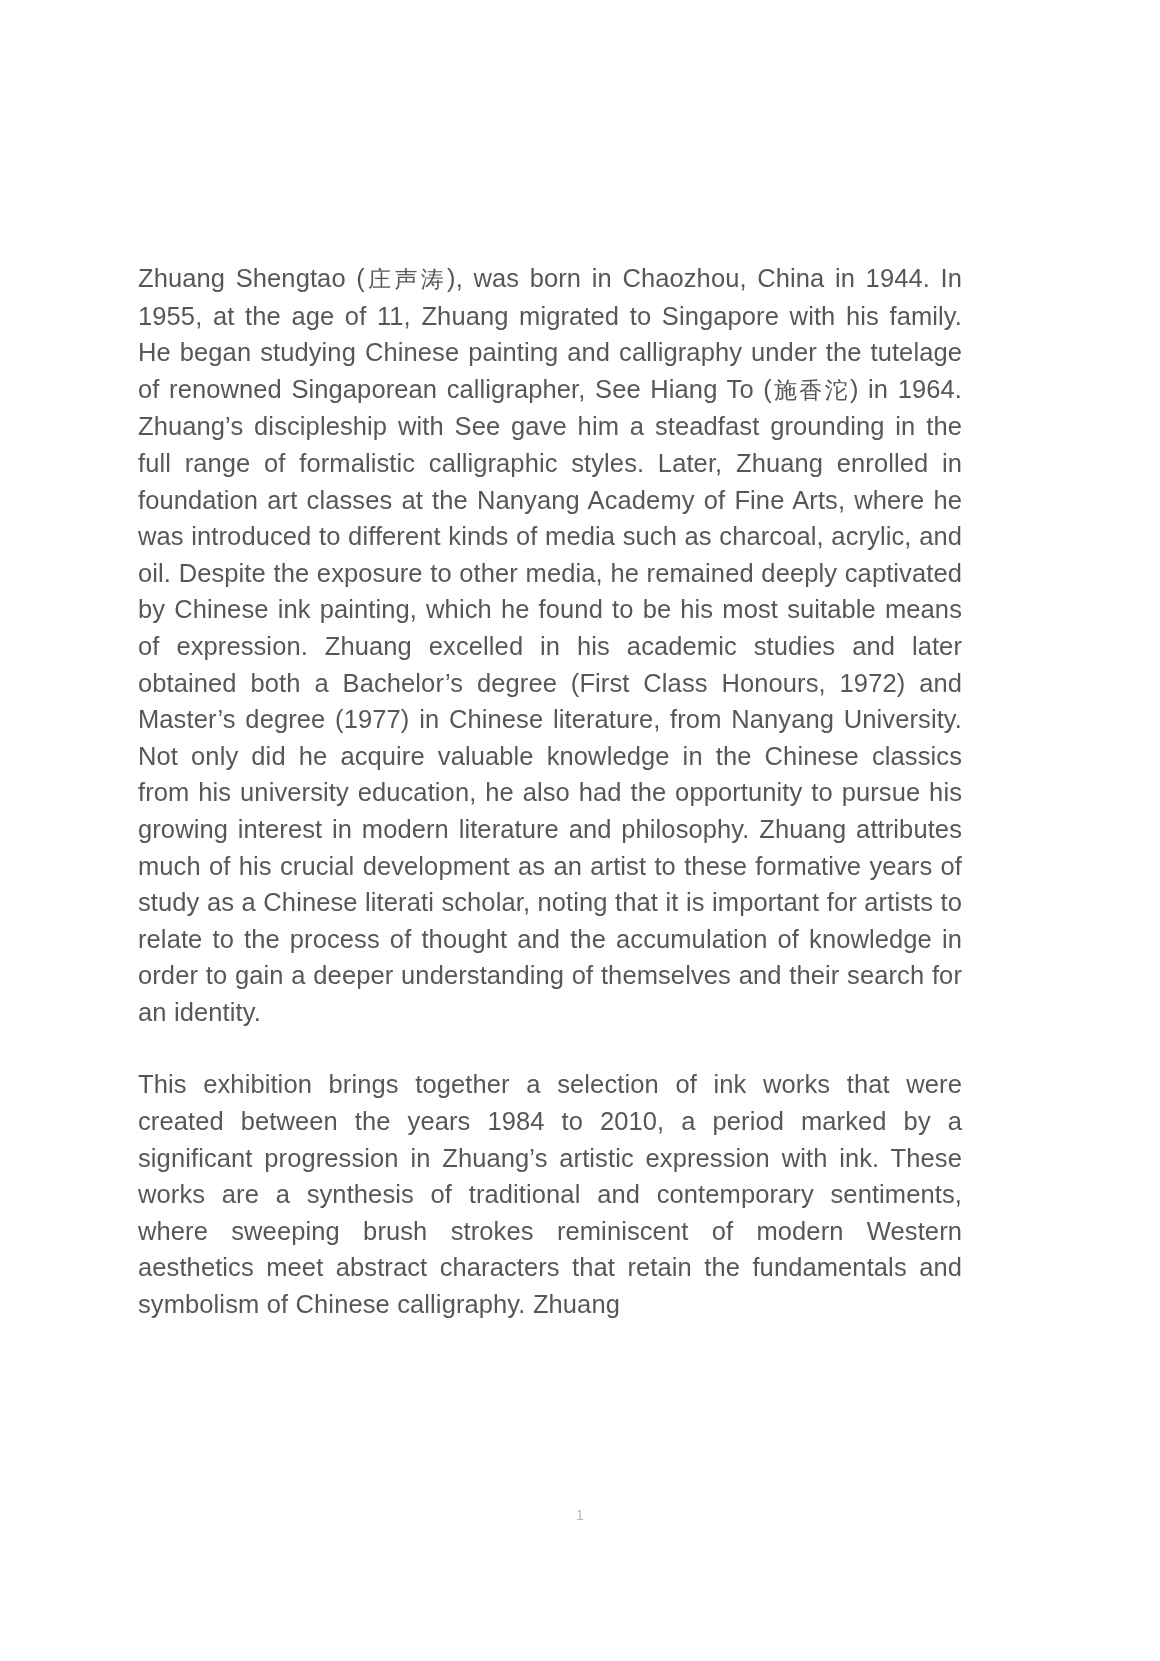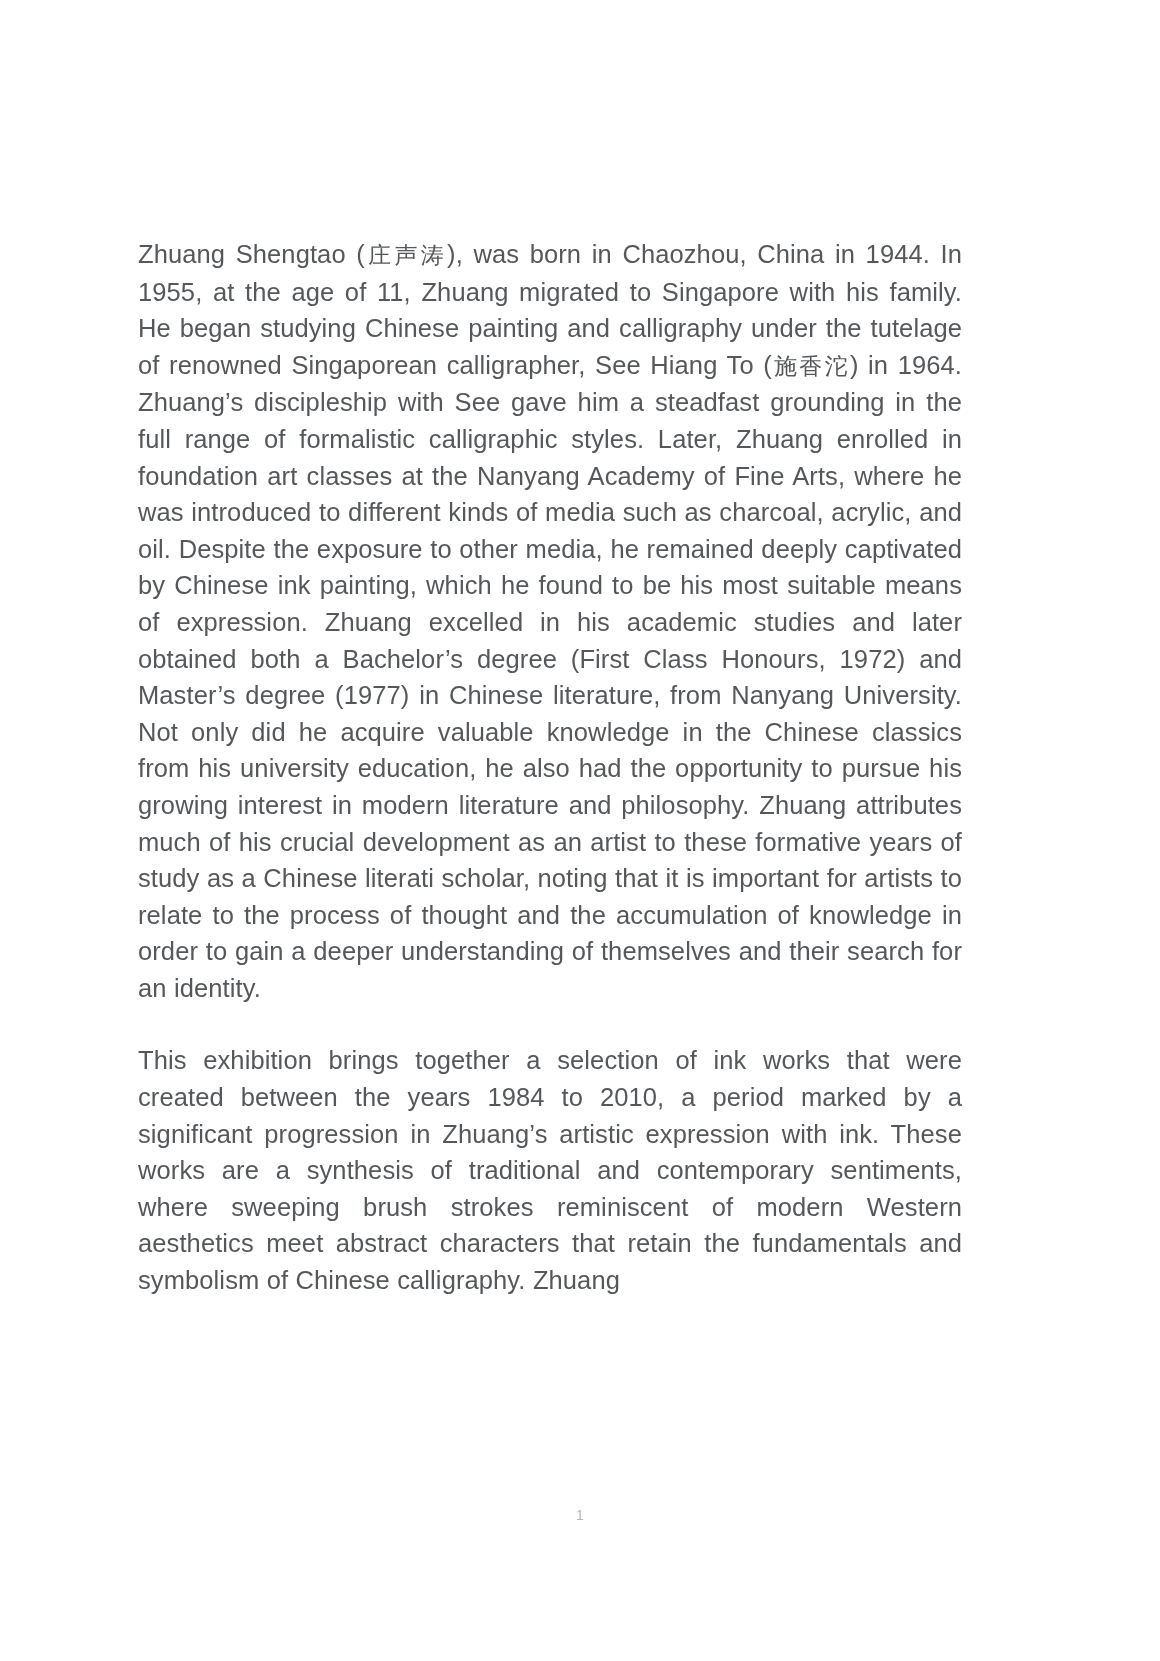--- a/index.html
+++ b/index.html
@@ -56,21 +56,21 @@
     line-height: 1;
     transform: scaleX(0.95);
     transform-origin: right center;
     white-space: nowrap;
   }
 
   
   .body-block {
     position: absolute;
     left: 138px;
-    top: 236px;
+    top: 260px;
     width: 824px;
   }
 
   p.para {
     margin: 0 0 36px 0;
     font-family: "Liberation Sans", sans-serif;
     font-size: 25.5px;
     line-height: 36.6px;
     color: #55585a;
     text-align: justify;

